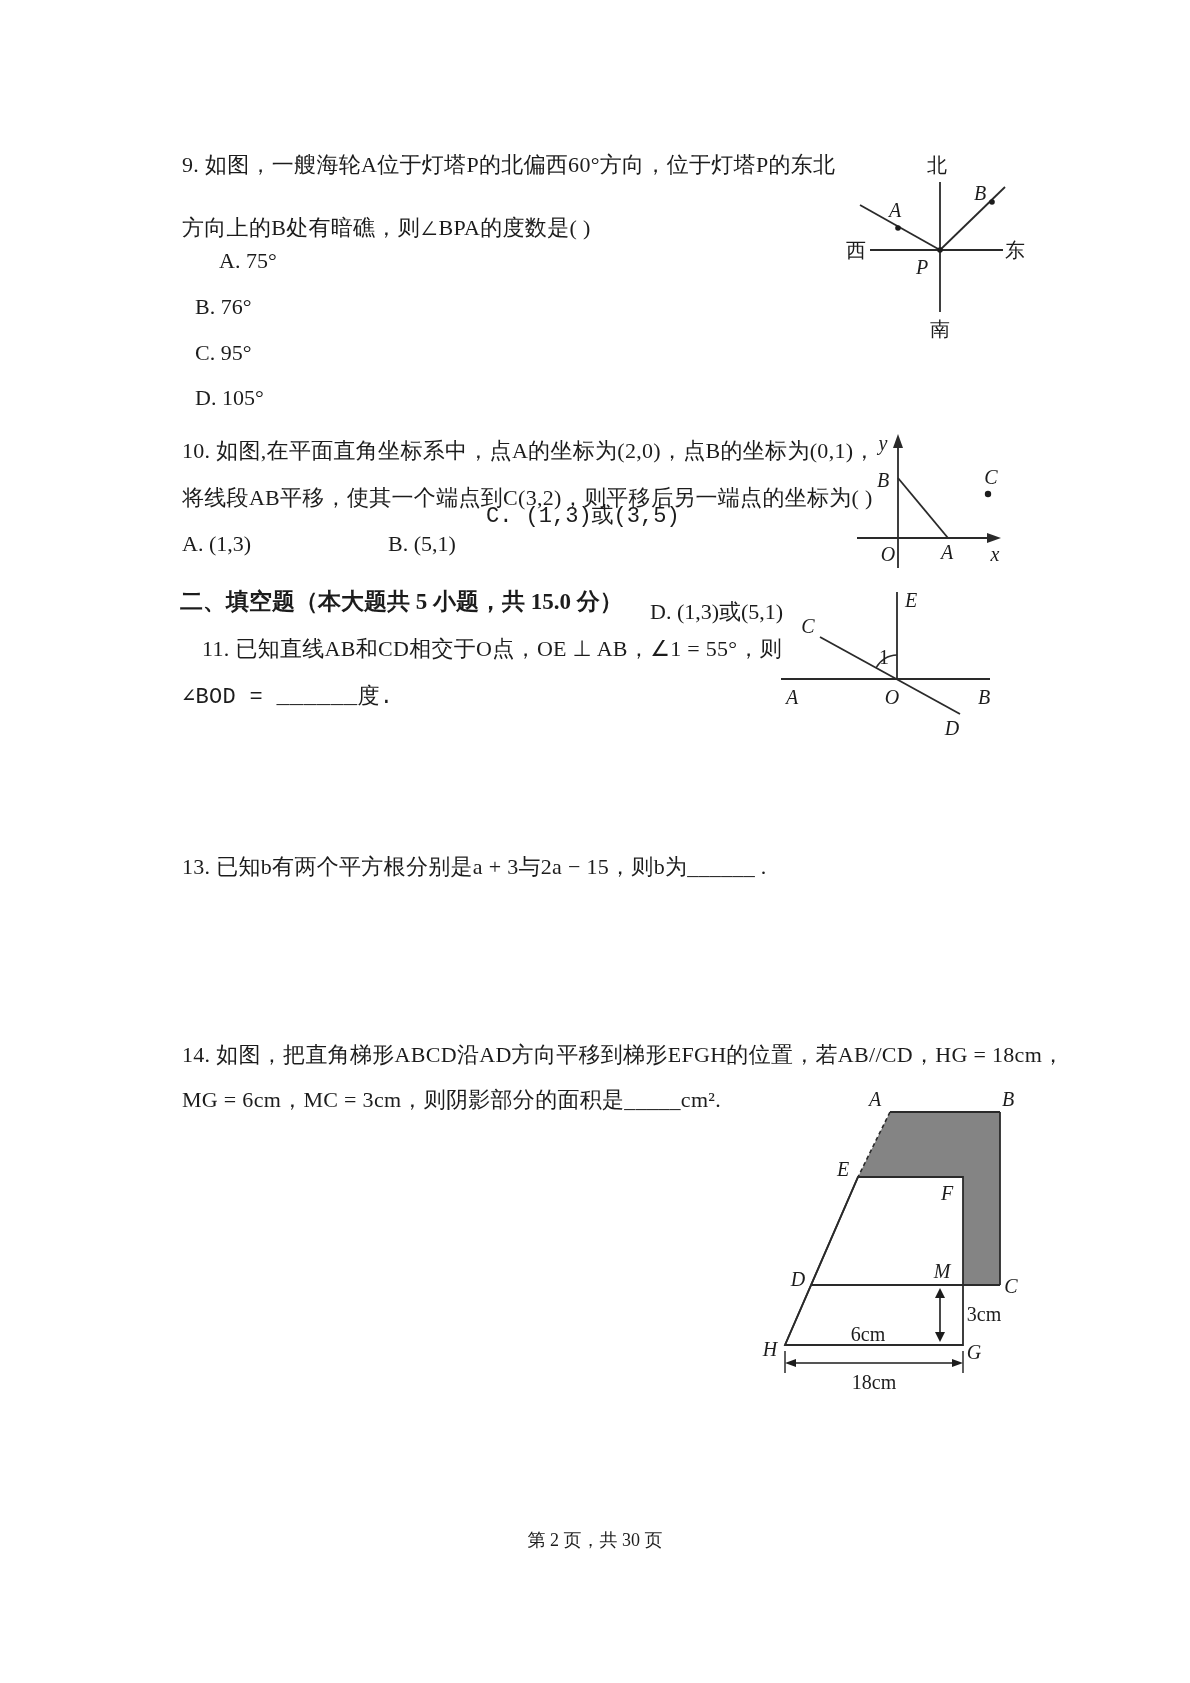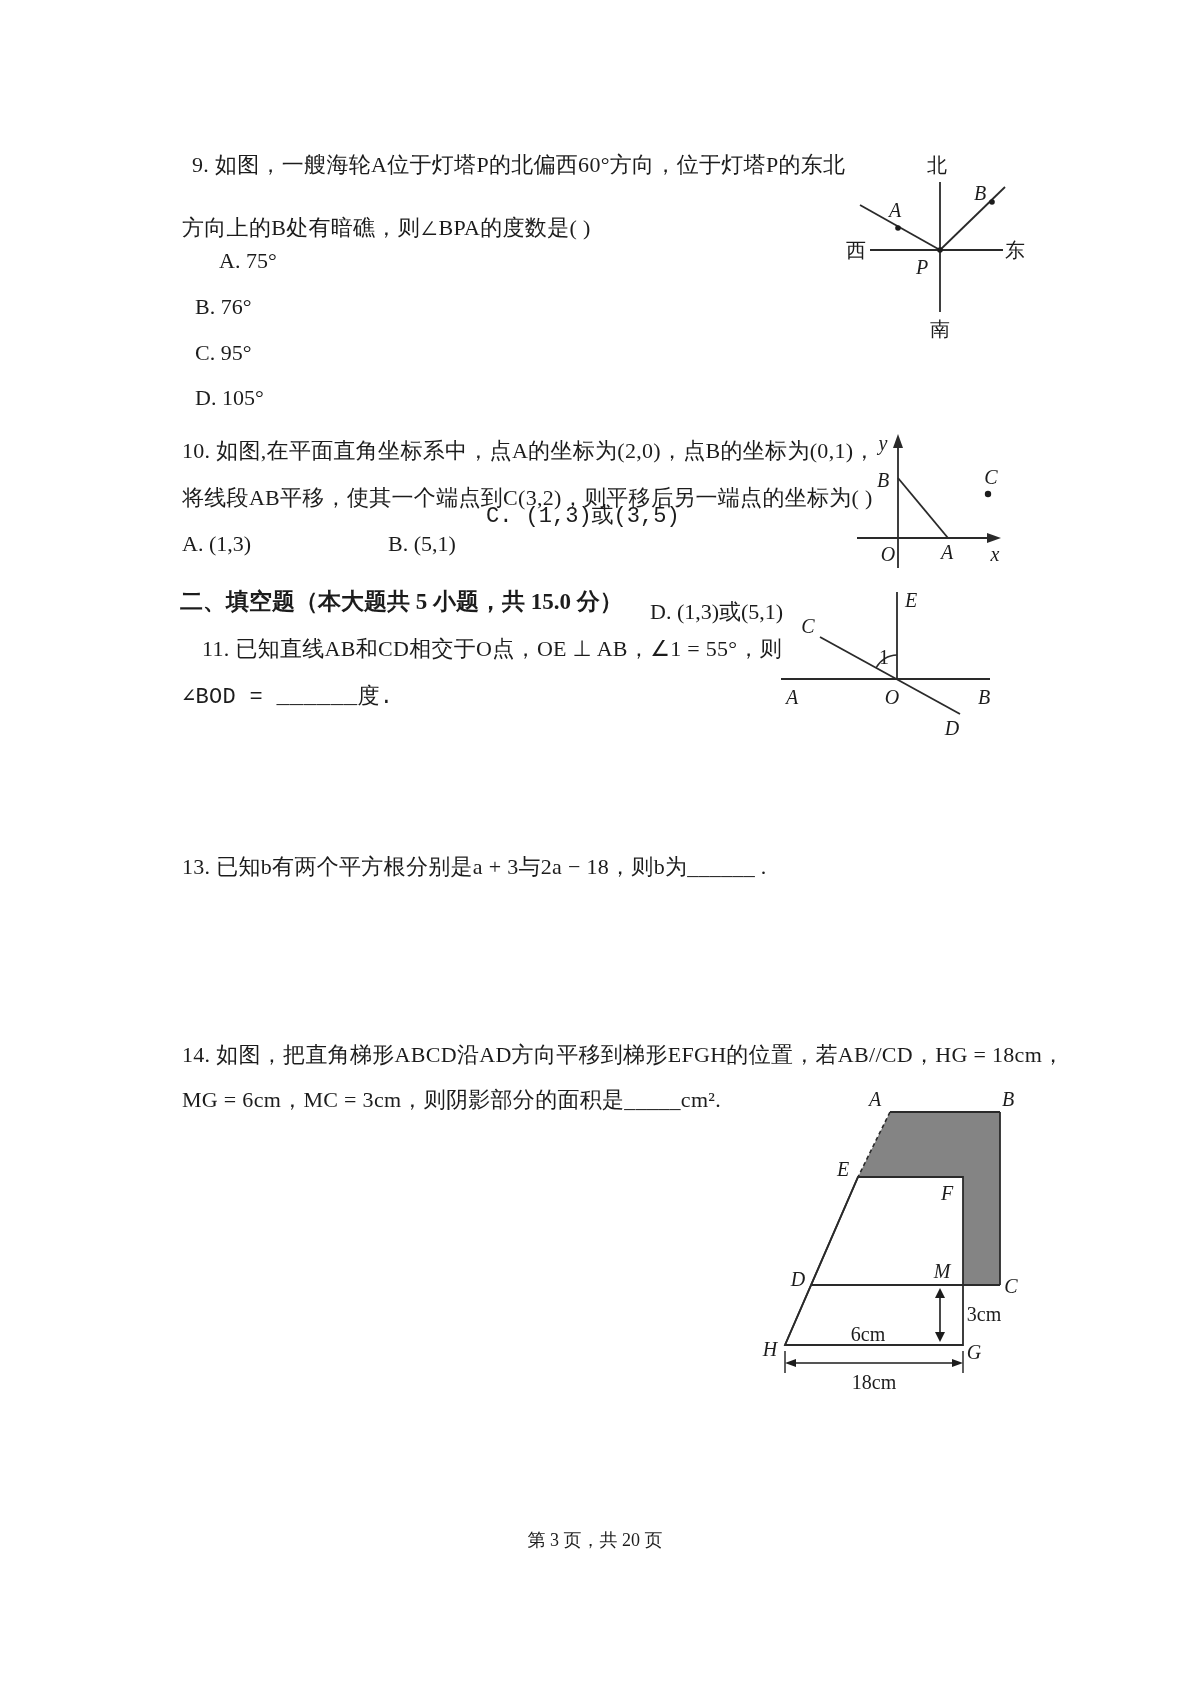--- a/index.html
+++ b/index.html
@@ -12,21 +12,21 @@
   .section{position:absolute;font-size:23px;font-weight:bold;white-space:nowrap;}
   .fig{position:absolute;}
   .fig svg{display:block;}
   .fig text{font-family:"Liberation Serif", serif;font-size:20px;fill:#1c1c1c;}
   .it{font-style:italic;}
   .footer{position:absolute;width:100%;text-align:center;font-size:18px;}
 </style>
 </head>
 <body>
 
-<div class="line" style="left:192px;top:150px;">9.  如图，一艘海轮A位于灯塔P的北偏西60°方向，位于灯塔P的东北</div>
+<div class="line" style="left:182px;top:150px;">9.  如图，一艘海轮A位于灯塔P的北偏西60°方向，位于灯塔P的东北</div>
 <div class="line" style="left:182px;top:213px;">方向上的B处有暗礁，则∠BPA的度数是(    )</div>
 <div class="opt" style="left:195px;top:248px;margin-left:24px;">A. 75°</div>
 <div class="opt" style="left:195px;top:294px;">B. 76°</div>
 <div class="opt" style="left:195px;top:340px;">C. 95°</div>
 <div class="opt" style="left:195px;top:385px;">D. 105°</div>
 
 <div class="fig" style="left:843px;top:140px;">
   <svg width="190" height="205" viewBox="0 0 190 205">
     <line x1="97" y1="42" x2="97" y2="172" stroke="#2a2a2a" stroke-width="1.8"></line>
     <line x1="27" y1="110" x2="160" y2="110" stroke="#2a2a2a" stroke-width="1.8"></line>
@@ -83,21 +83,21 @@
     <text x="30" y="55" text-anchor="middle" class="it">C</text>
     <text x="127" y="29" class="it">E</text>
     <text x="106" y="86" text-anchor="middle">1</text>
     <text x="14" y="126" text-anchor="middle" class="it">A</text>
     <text x="114" y="126" text-anchor="middle" class="it">O</text>
     <text x="206" y="126" text-anchor="middle" class="it">B</text>
     <text x="174" y="157" text-anchor="middle" class="it">D</text>
   </svg>
 </div>
 
-<div class="line" style="left:182px;top:852px;">13.  已知b有两个平方根分别是a + 3与2a − 18，则b为______ .</div>
+<div class="line" style="left:182px;top:852px;">13.  已知b有两个平方根分别是a + 3与2a − 15，则b为______ .</div>
 
 <div class="line" style="left:182px;top:1040px;">14.  如图，把直角梯形ABCD沿AD方向平移到梯形EFGH的位置，若AB//CD，HG = 18cm，</div>
 <div class="line" style="left:182px;top:1085px;">MG = 6cm，MC = 3cm，则阴影部分的面积是_____cm².</div>
 
 <div class="fig" style="left:740px;top:1085px;">
   <svg width="310" height="310" viewBox="0 0 310 310">
 
     <polygon points="150,27 260,27 260,200 223,200 223,92 118,92" fill="#848484"></polygon>
 
     <polygon points="118,92 223,92 223,260 45,260" fill="#ffffff" stroke="#2a2a2a" stroke-width="1.8"></polygon>
@@ -128,13 +128,13 @@
     <text x="202" y="193" text-anchor="middle" class="it">M</text>
     <text x="271" y="208" text-anchor="middle" class="it">C</text>
     <text x="30" y="271" text-anchor="middle" class="it">H</text>
     <text x="234" y="274" text-anchor="middle" class="it">G</text>
     <text x="128" y="256" text-anchor="middle">6cm</text>
     <text x="244" y="236" text-anchor="middle">3cm</text>
     <text x="134" y="304" text-anchor="middle">18cm</text>
   </svg>
 </div>
 
-<div class="footer" style="top:1528px;">第 3 页，共 20 页</div>
+<div class="footer" style="top:1528px;">第 2 页，共 30 页</div>
 
 </body></html>

